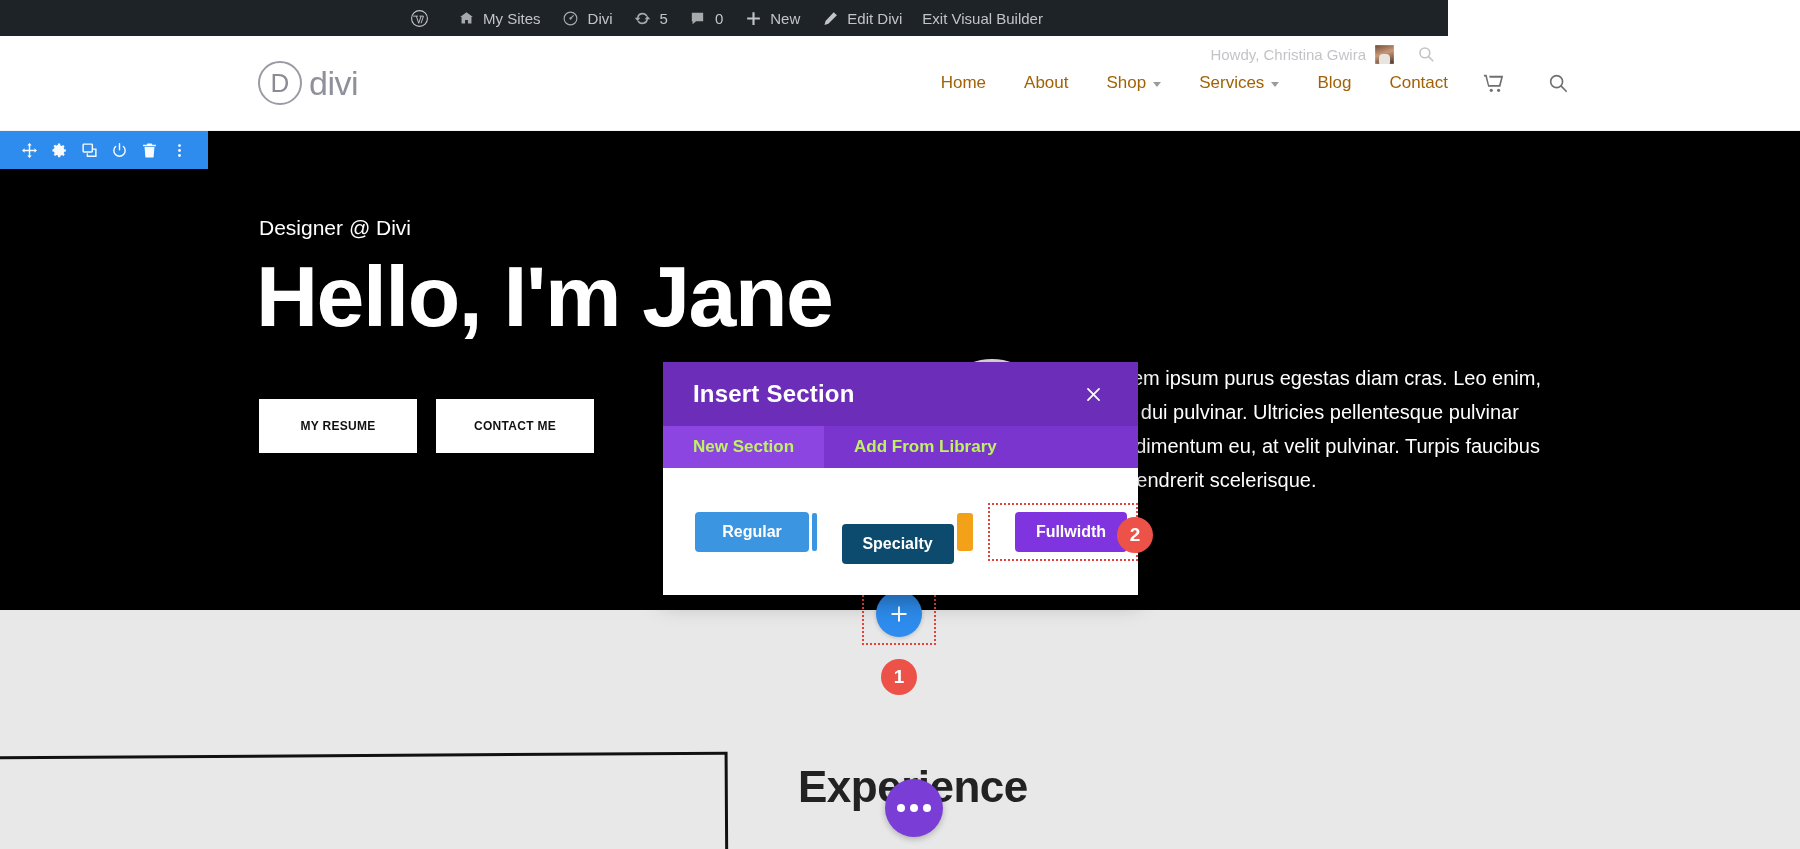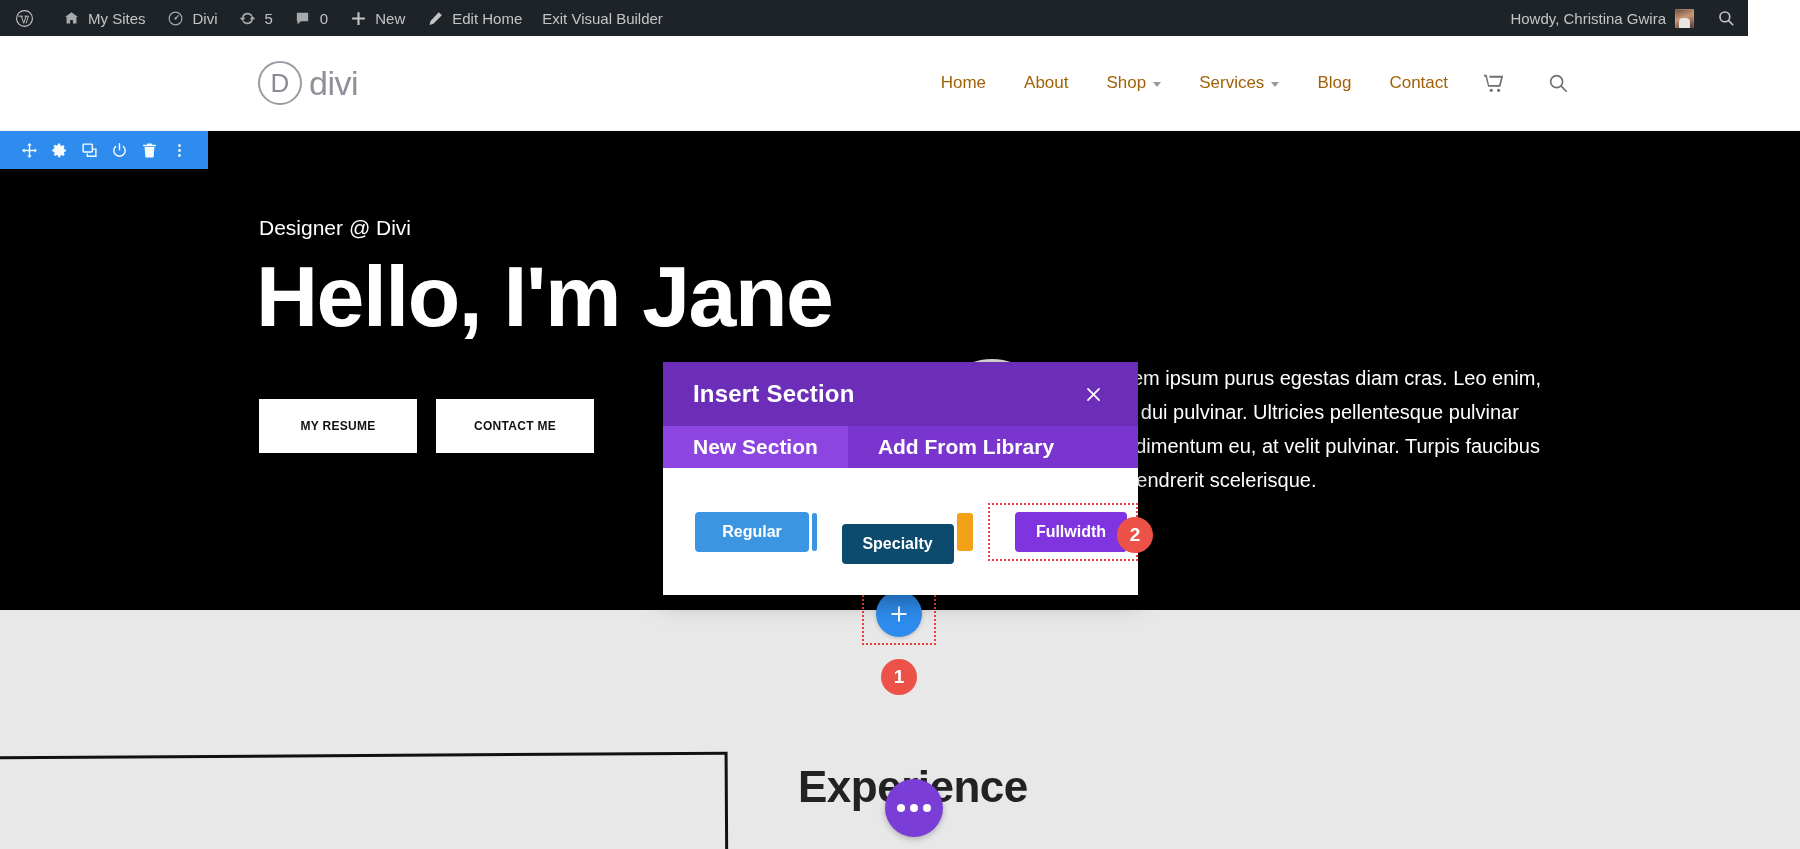--- a/index.html
+++ b/index.html
@@ -6,25 +6,26 @@
   html, body {
     width: 1800px; height: 849px;
     overflow: hidden;
     font-family: "Liberation Sans", sans-serif;
     background: #fff;
   }
   .screen { position: relative; width: 1800px; height: 849px; overflow: hidden; background:#fff; }
 
   
   .adminbar {
-    position: absolute; top: 0; left: 0; width: 1748px; height: 36px;
+    position: absolute; top: 0; left: 0; width: 1448px; height: 36px;
     background: #1d2327; color: #c3c4c7;
     display: flex; align-items: center;
     font-size: 15px;
     z-index: 60;
+    flex-direction: column;
   }
   .ab-left { display: flex; align-items: center; height: 36px; padding-left: 4px; }
   .ab-item {
     display: flex; align-items: center; gap: 7px;
     height: 36px; padding: 0 10px; color: #c3c4c7; white-space: nowrap;
     cursor: pointer;
   }
   .ab-icon { display:inline-flex; align-items:center; justify-content:center; width:20px; height:20px; color:#a7aaad; }
   .ab-icon svg { display:block; }
   .ab-count { color:#c3c4c7; }
@@ -193,21 +194,21 @@
     display: flex; align-items: center; padding: 16px 30px;
   }
   .modal-title { font-size: 24px; font-weight: 600; letter-spacing: .2px; }
   .modal-close {
     margin-left: auto; width: 30px; height: 30px; display: flex; align-items: center;
     justify-content: center; cursor: pointer; color: #fff;
   }
   .modal-tabs { display: flex; height: 42px; background: #7b35cf; }
   .modal-tab {
     display: flex; align-items: center; padding: 0 30px;
-    color: #ffffff; font-size: 21px; font-weight: 600; cursor: pointer;
+    color: #bef264; font-size: 17px; font-weight: 600; cursor: pointer;
   }
   .modal-tab.active { background: #8c45e0; }
   .modal-body {
     height: 127px; background: #fff;
     display: flex; align-items: center; padding-left: 32px; gap: 0;
     position: relative;
   }
   .sec-btn {
     border: none; color: #fff; font-size: 16px; font-weight: 700;
     border-radius: 4px; height: 40px; padding: 0 18px; cursor: pointer;
@@ -289,21 +290,21 @@
         </span>
         <span>New</span>
       </div>
 
       <div class="ab-item">
         <span class="ab-icon">
           <svg width="17" height="17" viewBox="0 0 24 24" fill="#c3c4c7">
             <path d="M16.5 3 21 7.5 9 19.5 3.5 21 5 15.5z"></path>
           </svg>
         </span>
-        <span>Edit Home</span>
+        <span>Edit Divi</span>
       </div>
 
       <div class="ab-item">
         <span>Exit Visual Builder</span>
       </div>
     </div>
 
     <div class="ab-right">
       <div class="howdy">
         <span>Howdy, Christina Gwira</span>

